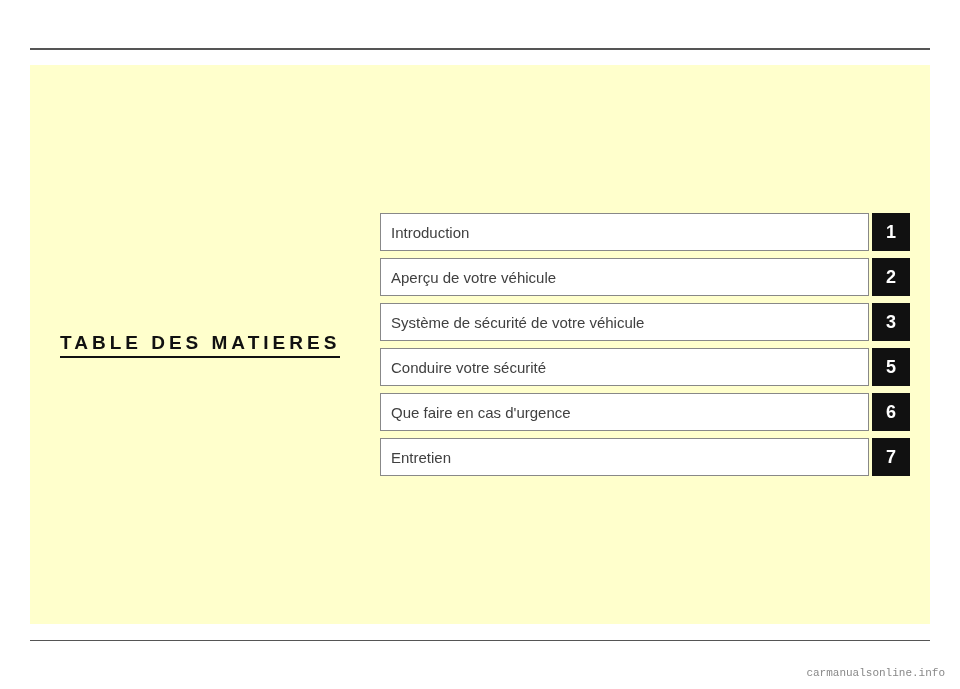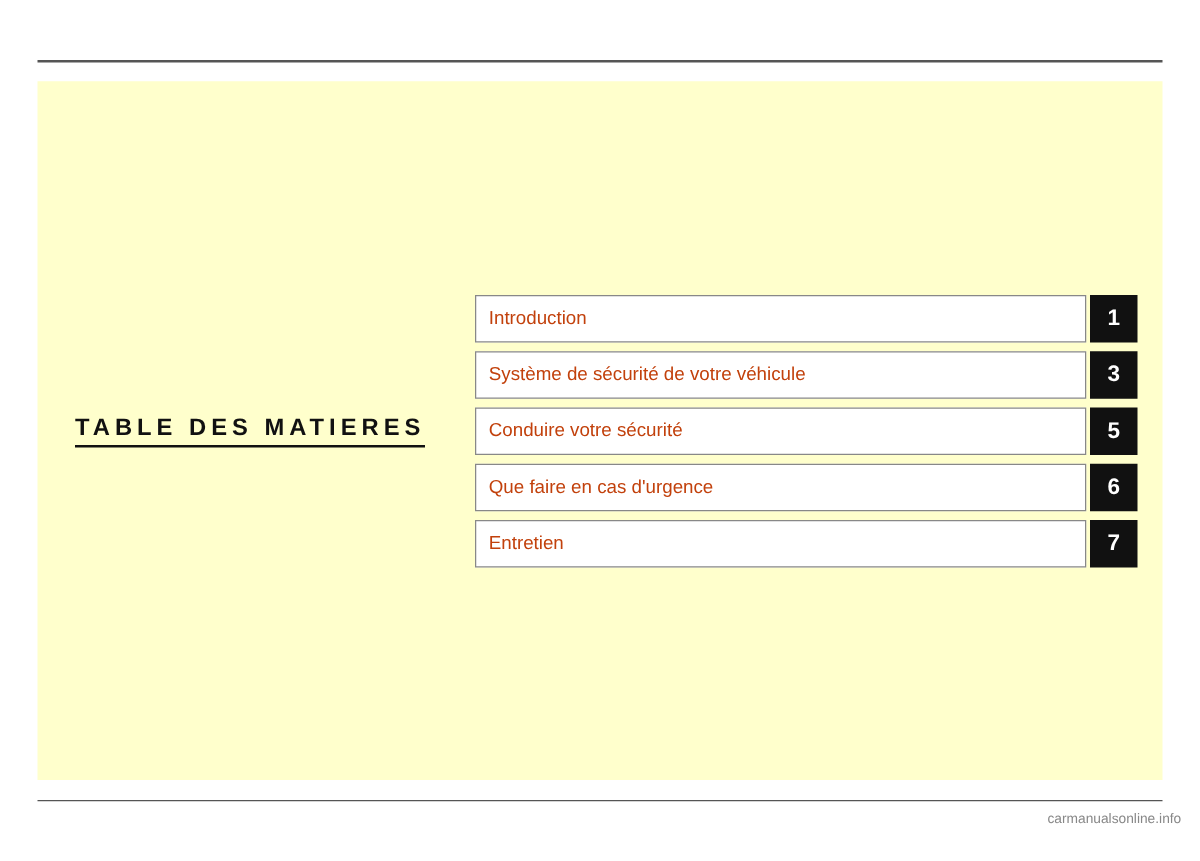--- a/index.html
+++ b/index.html
@@ -84,61 +84,65 @@
     }
 
     .toc-label {
       flex: 1;
       border: 1.5px solid #888;
       background: #ffffff;
       display: flex;
       align-items: center;
       padding-left: 10px;
       font-size: 15px;
-      color: #c2410c;
+      color: #404040;
       font-family: Arial, sans-serif;
     }
 
     .toc-number {
       width: 38px;
       background: #111;
       color: #ffffff;
       display: flex;
       align-items: center;
       justify-content: center;
       font-size: 18px;
       font-weight: bold;
       font-family: Arial, sans-serif;
       margin-left: 3px;
     }
 
     .watermark {
       position: absolute;
-      bottom: 28px;
+      bottom: 10px;
       right: 15px;
       font-size: 11px;
       color: #888;
-      font-family: Liberation Sans, sans-serif;
+      font-family: Liberation Mono, monospace;
     }
   </style>
 </head>
 <body>
 
 <div class="top-line"></div>
 <div class="bottom-line"></div>
 
 <div class="main-content">
   <div class="left-panel">
     <div class="table-title">TABLE DES MATIERES</div>
   </div>
 
   <div class="right-panel" id="toc-container">
   <div class="toc-row">
         <div class="toc-label">Introduction</div>
         <div class="toc-number">1</div>
+      </div>
+      <div class="toc-row">
+        <div class="toc-label">Aperçu de votre véhicule</div>
+        <div class="toc-number">2</div>
       </div>
       <div class="toc-row">
         <div class="toc-label">Système de sécurité de votre véhicule</div>
         <div class="toc-number">3</div>
       </div>
       <div class="toc-row">
         <div class="toc-label">Conduire votre sécurité</div>
         <div class="toc-number">5</div>
       </div>
       <div class="toc-row">

